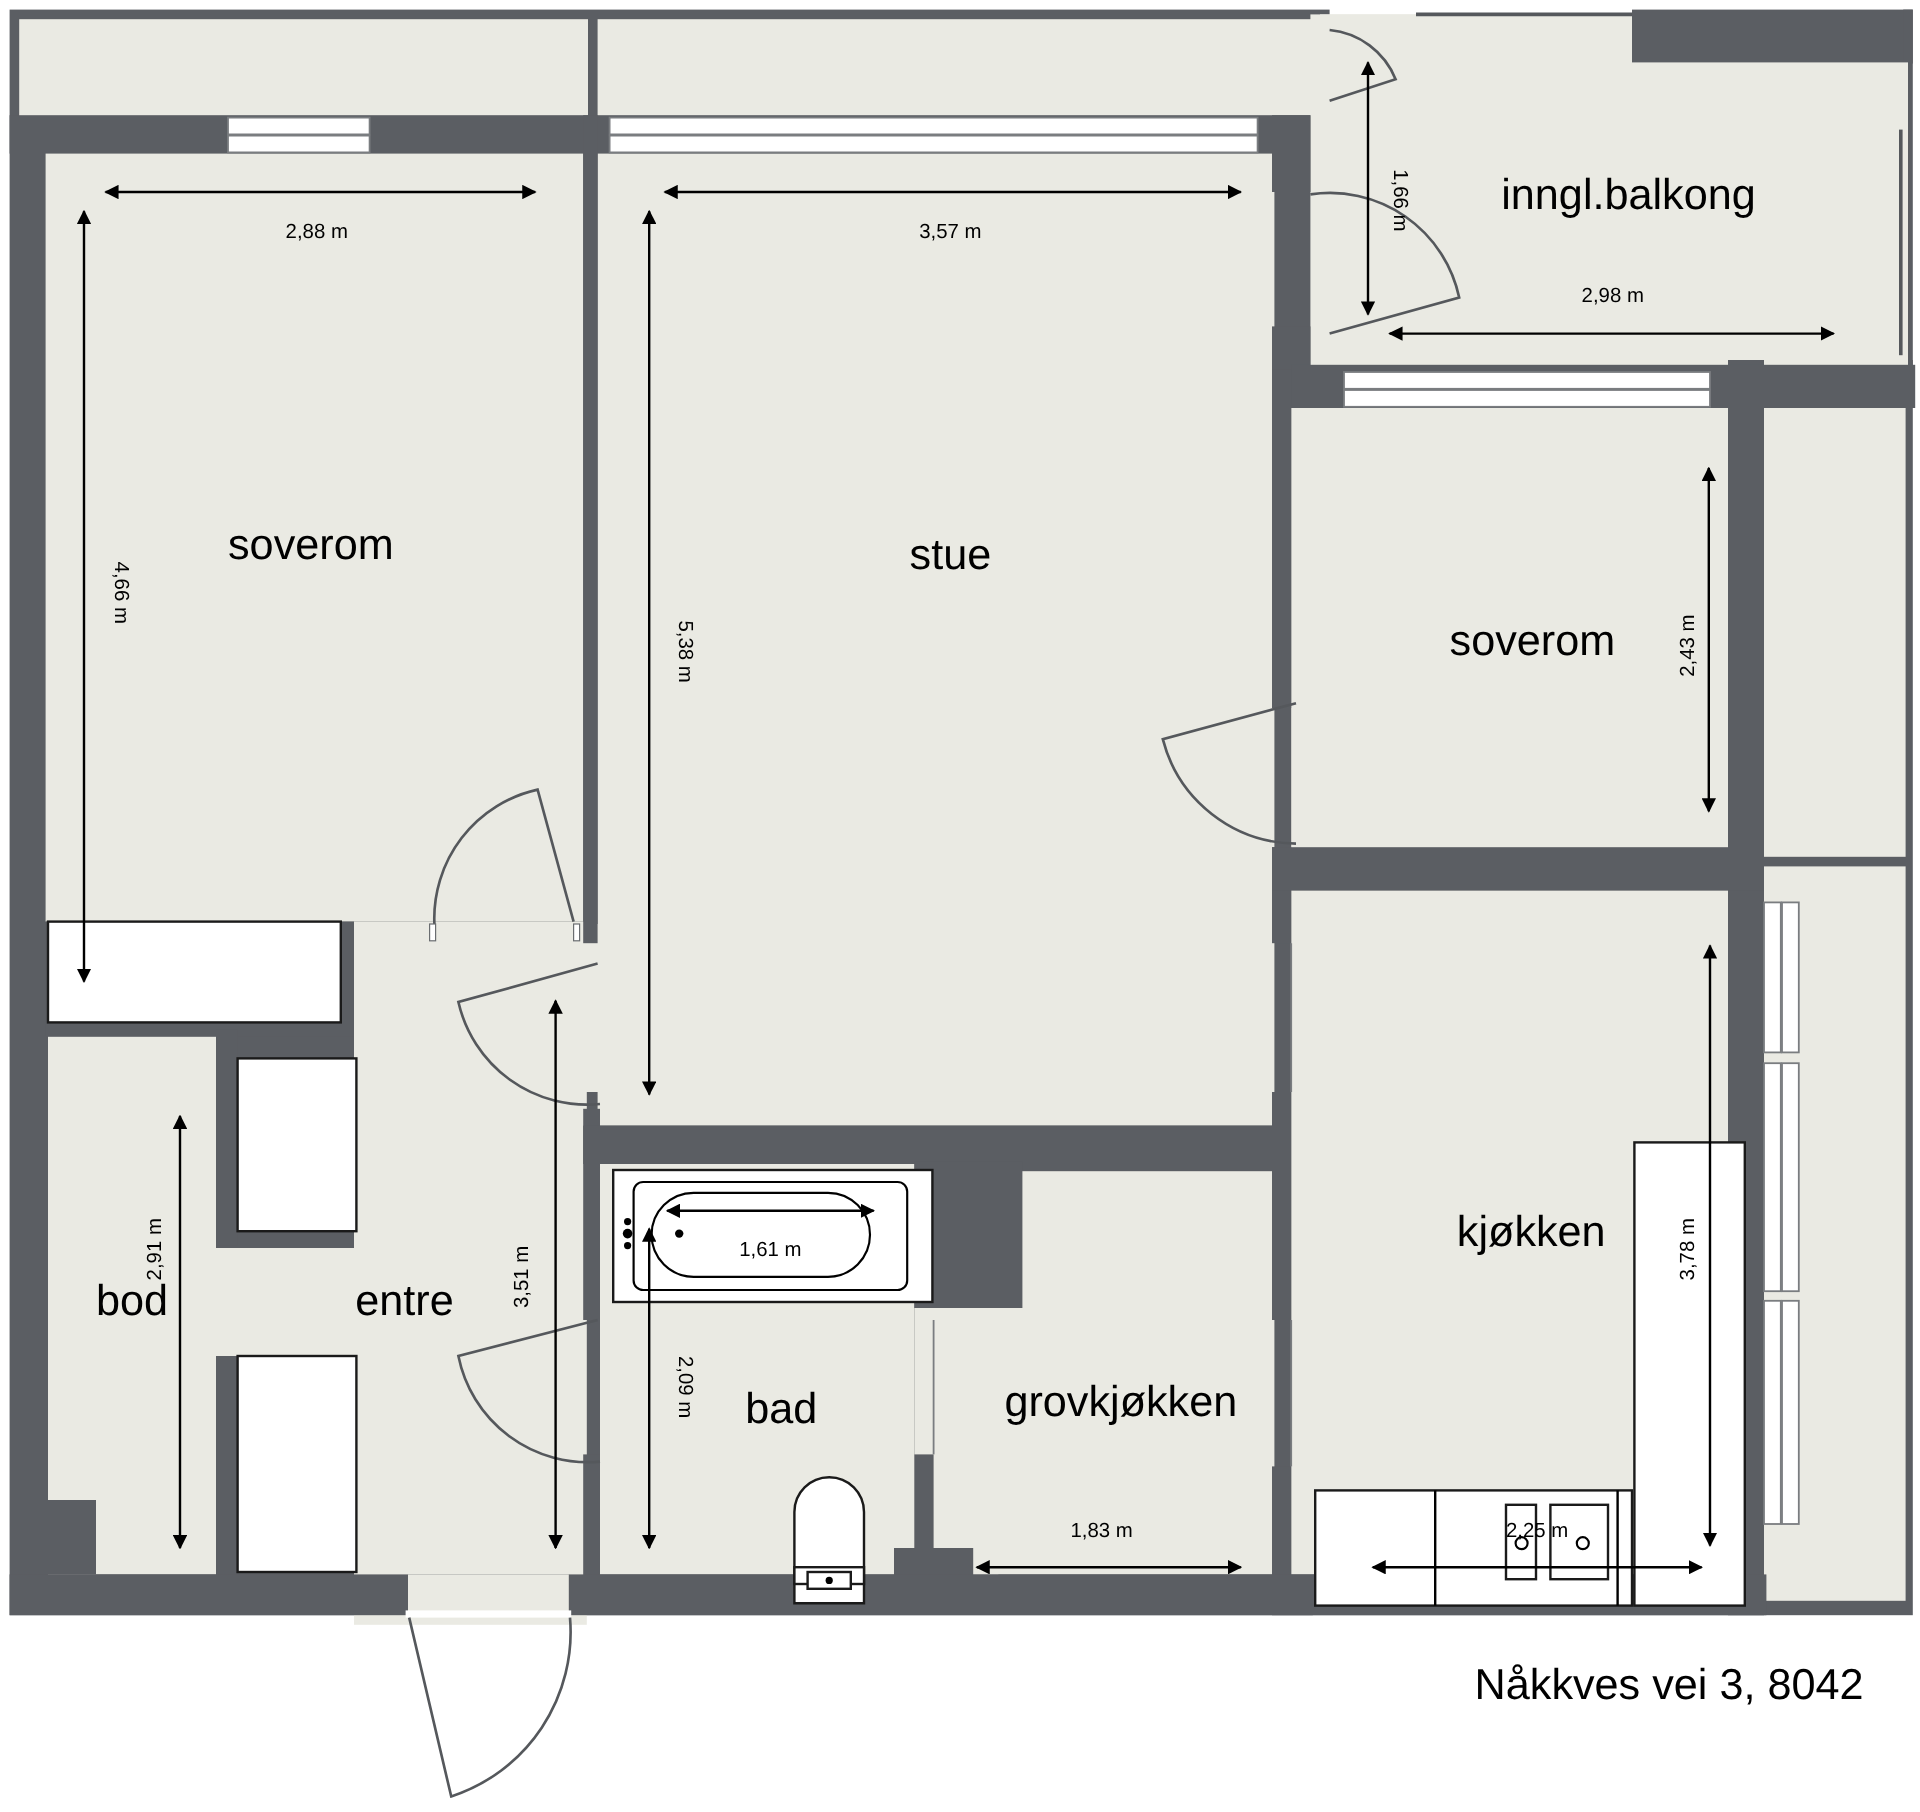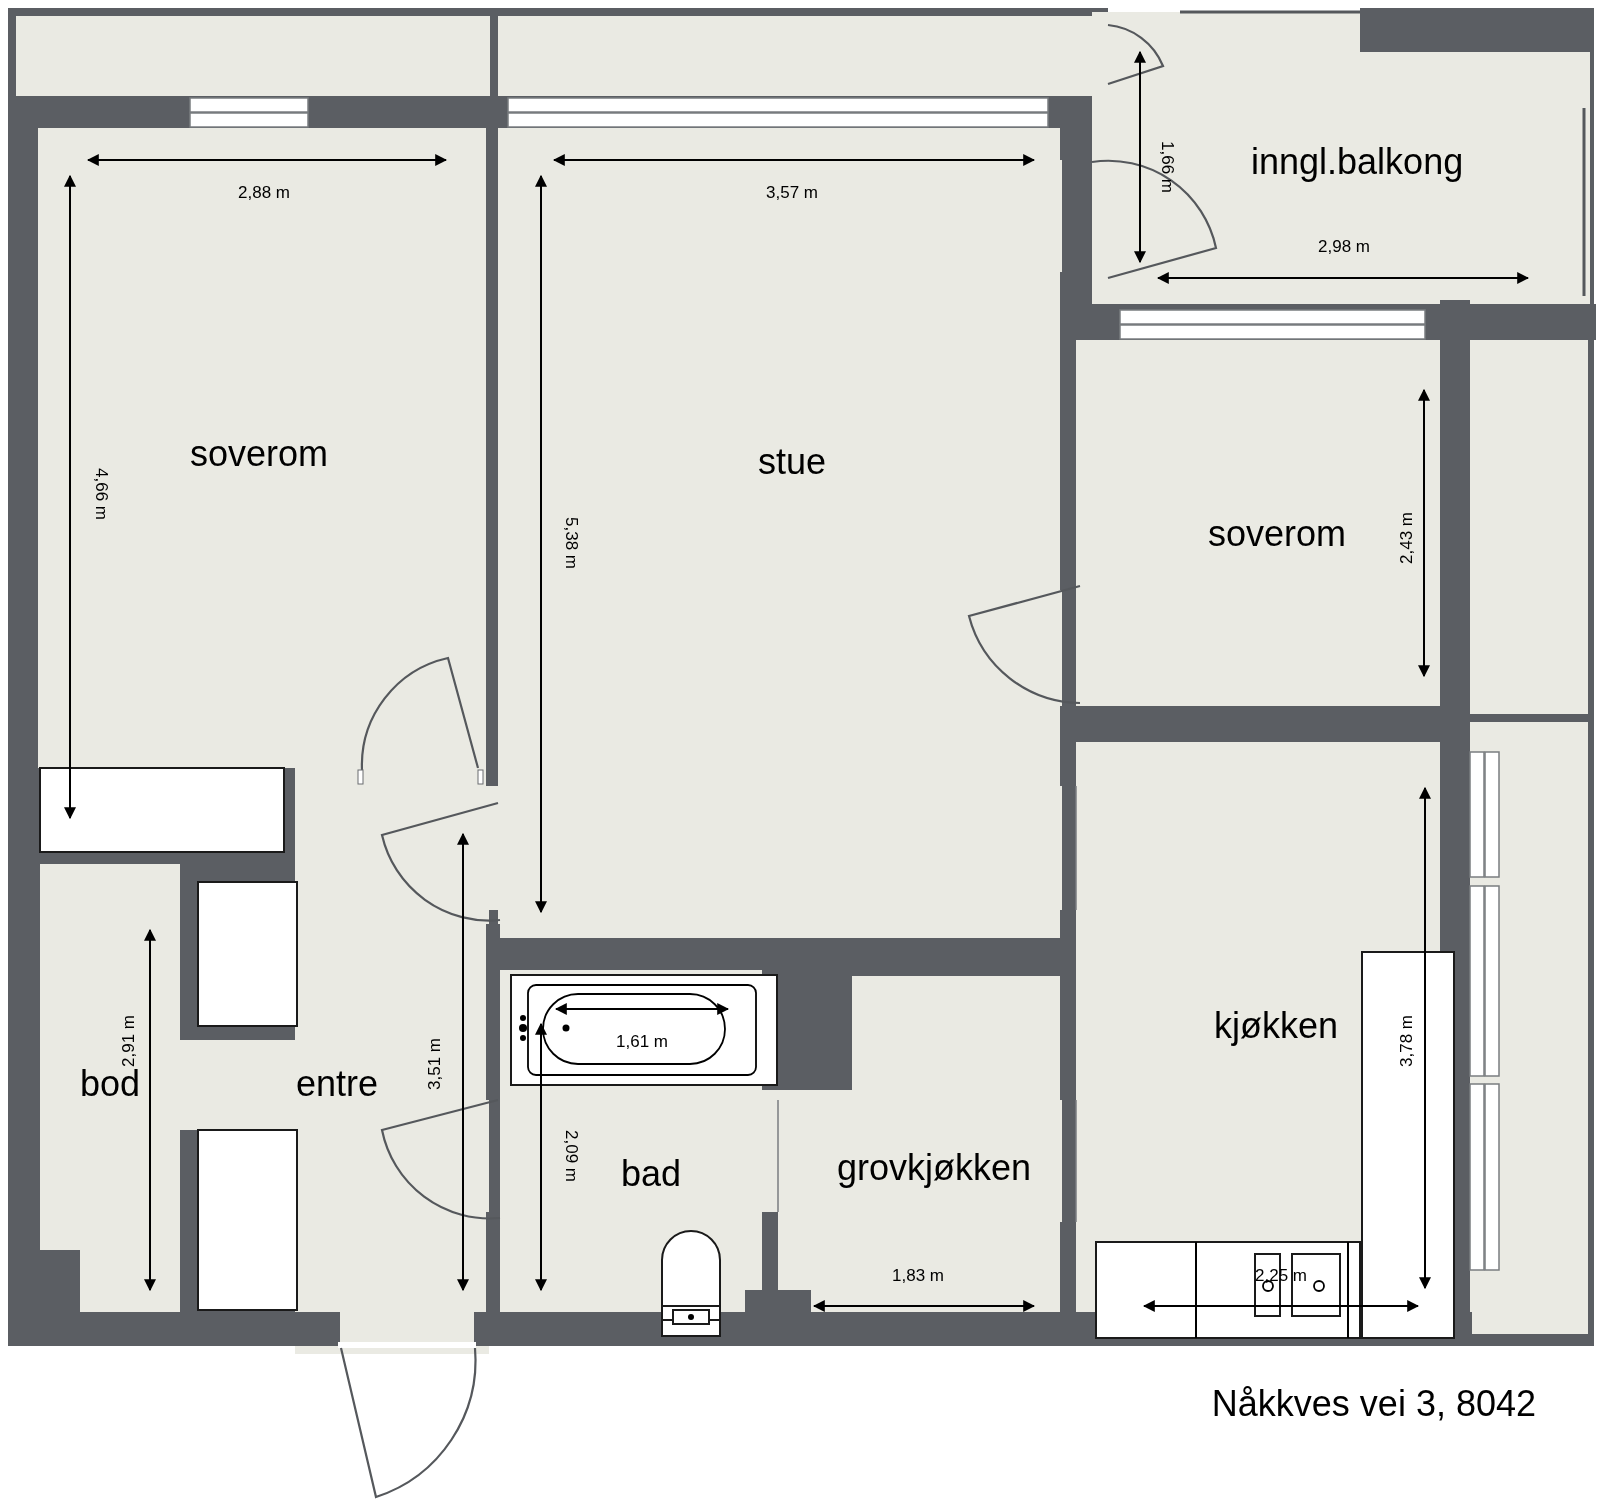--- a/index.html
+++ b/index.html
@@ -8,21 +8,21 @@
   .floor { fill: #eaeae3; }
   .wall { fill: #5b5e63; }
   .fixture { fill: #ffffff; stroke: #1a1a1a; stroke-width: 2; }
   .window { fill: #ffffff; stroke: #7a7d80; stroke-width: 1.5; }
   .door-swing { fill: none; stroke: #55585c; stroke-width: 2.2; }
   .jamb { fill: #ffffff; stroke: #6a6d70; stroke-width: 1; }
   .dim-line { stroke: #000; stroke-width: 2; }
   .arrowhead { fill: #000; }
   .room-label { font-family: "Liberation Sans", sans-serif; font-size: 36px; fill: #000; }
   .dim-label { font-family: "Liberation Sans", sans-serif; font-size: 17px; fill: #000; }
-  .address { position: absolute; right: 64px; top: 1383px; font-size: 36px; color: #000; font-family: "Liberation Sans", sans-serif; }
+  .address { position: absolute; right: 47px; top: 1383px; font-size: 36px; color: #000; font-family: "Liberation Sans", sans-serif; }
   .thin { fill: none; stroke: #000; stroke-width: 1.8; }
 </style>
 </head>
 <body>
 
 <svg id="plan" viewBox="0 0 1600 1510" xmlns="http://www.w3.org/2000/svg">
   <defs>
     <marker id="ah" viewBox="0 0 10 10" refX="9" refY="5" markerWidth="6" markerHeight="6" orient="auto-start-reverse">
       <path d="M0,0 L10,5 L0,10 z" class="arrowhead"></path>
     </marker>

